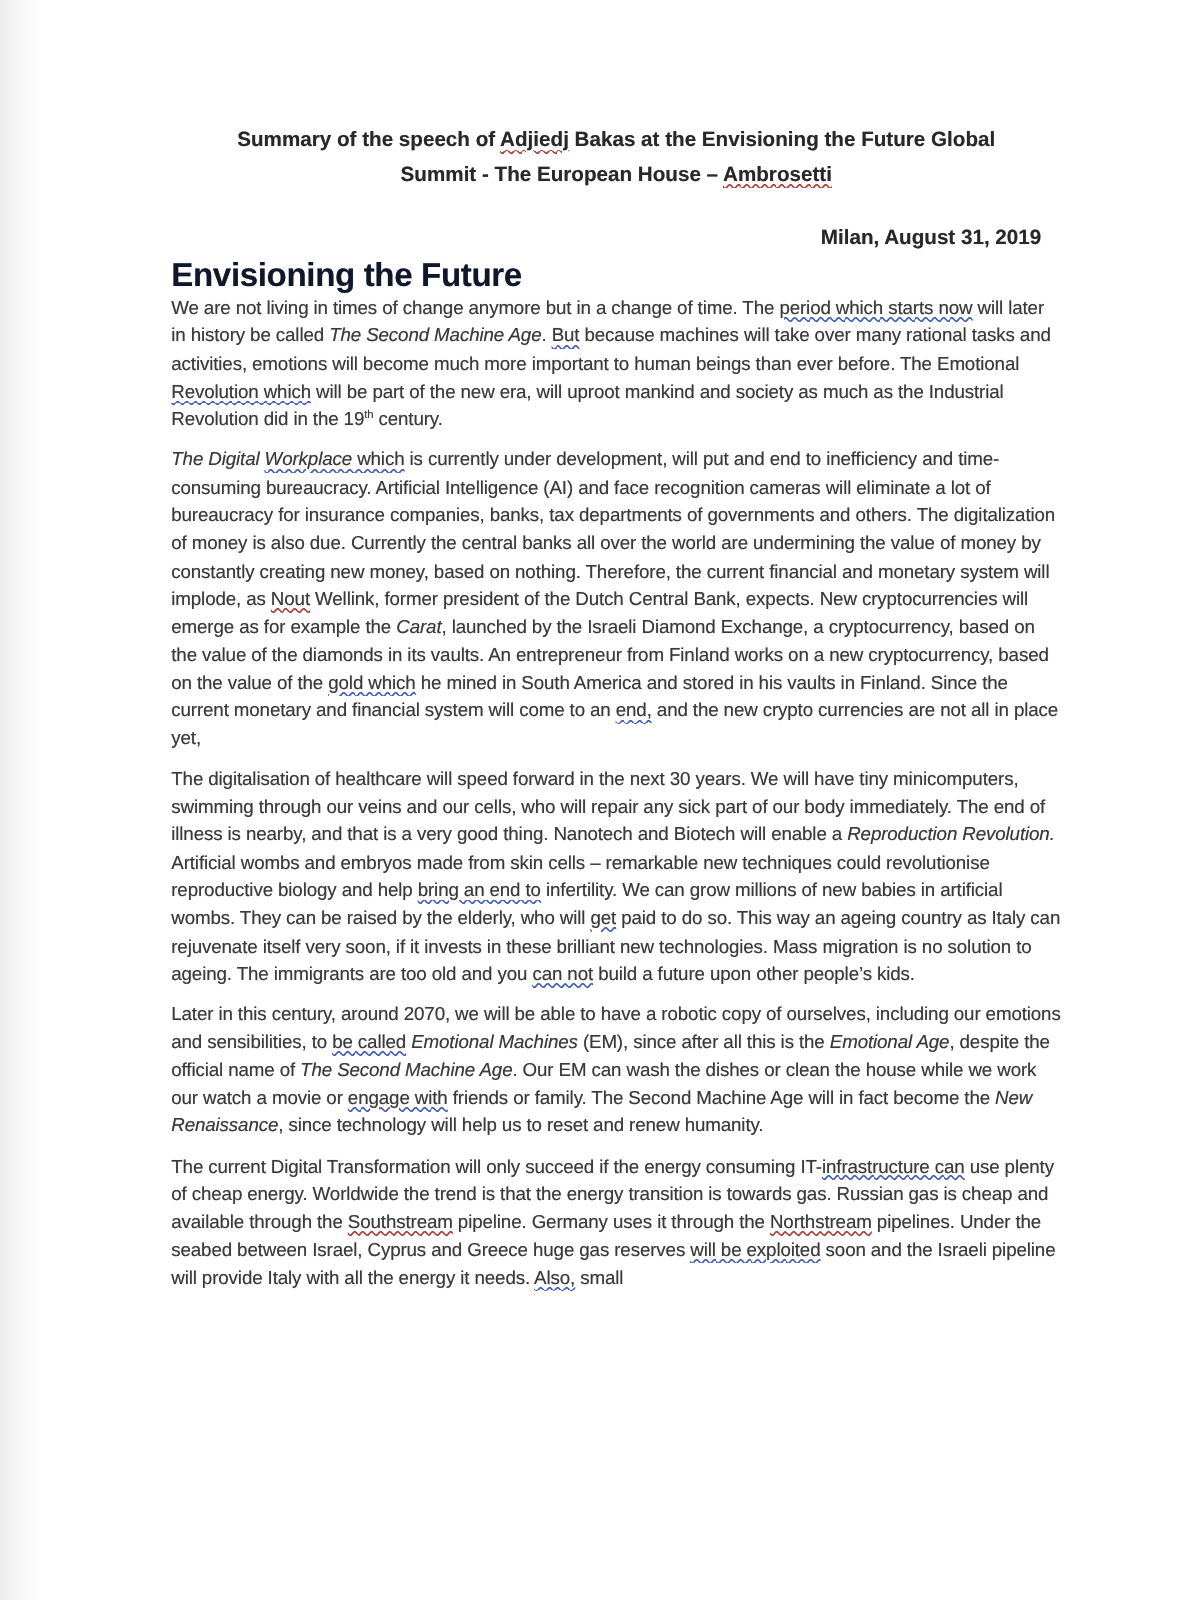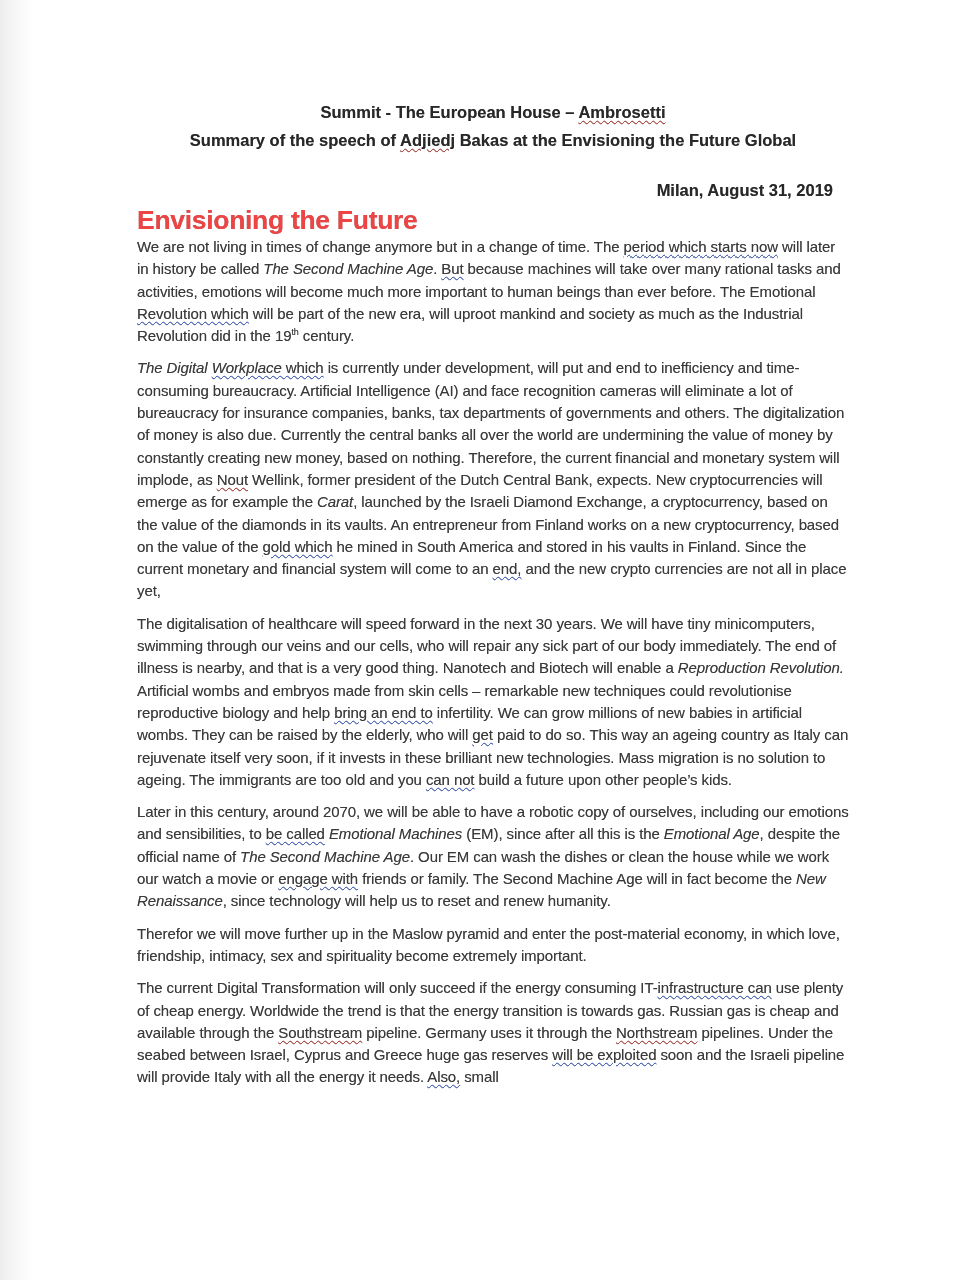--- a/index.html
+++ b/index.html
@@ -43,21 +43,21 @@
     padding-right: 16px;
     font-weight: bold;
     font-size: 16.5px;
     color: #282828;
   }
   .heading {
     margin: 5px 0 0 0;
     font-size: 26.5px;
     font-weight: bold;
     letter-spacing: -0.3px;
-    color: #ef4444;
+    color: #0f172a;
   }
   .body-block {
     font-size: 15px;
     line-height: 22.3px;
     letter-spacing: -0.1px;
   }
   .body-block p {
     margin: 0 0 10px 0;
   }
   .it { font-style: italic; }
@@ -81,27 +81,26 @@
     line-height: 0;
   }
 </style>
 </head>
 <body>
 
 <div class="page">
   <div class="scan-edge"></div>
   <div class="content">
     <div class="doc-title" id="title-block">
+        <div><span>Summary of the speech of </span><span class="sq-red">Adjiedj</span><span> Bakas at the Envisioning the Future Global</span></div>
         <div><span>Summit - The European House – </span><span class="sq-red">Ambrosetti</span></div>
-        <div><span>Summary of the speech of </span><span class="sq-red">Adjiedj</span><span> Bakas at the Envisioning the Future Global</span></div>
       </div>
     <div class="dateline">Milan, August 31, 2019</div>
     <div class="heading">Envisioning the Future</div>
     <div class="body-block" id="body-block">
         <p><span>We are not living in times of change anymore but in a change of time. The </span><span class="sq-blue">period which starts now</span><span> will later in history be called </span><span class="it">The Second Machine Age</span><span>. </span><span class="sq-blue">But</span><span> because machines will take over many rational tasks and activities, emotions will become much more important to human beings than ever before. The Emotional </span><span class="sq-blue">Revolution which</span><span> will be part of the new era, will uproot mankind and society as much as the Industrial Revolution did in the 19</span><span class="sup">th</span><span> century.</span></p>
         <p><span class="it">The Digital </span><span class="it sq-blue">Workplace</span><span class="sq-blue"> which</span><span> is currently under development, will put and end to inefficiency and time-consuming bureaucracy. Artificial Intelligence (AI) and face recognition cameras will eliminate a lot of bureaucracy for insurance companies, banks, tax departments of governments and others. The digitalization of money is also due. Currently the central banks all over the world are undermining the value of money by constantly creating new money, based on nothing. Therefore, the current financial and monetary system will implode, as </span><span class="sq-red">Nout</span><span> Wellink, former president of the Dutch Central Bank, expects. New cryptocurrencies will emerge as for example the </span><span class="it">Carat</span><span>, launched by the Israeli Diamond Exchange, a cryptocurrency, based on the value of the diamonds in its vaults. An entrepreneur from Finland works on a new cryptocurrency, based on the value of the </span><span class="sq-blue">gold which</span><span> he mined in South America and stored in his vaults in Finland.  Since the current monetary and financial system will come to an </span><span class="sq-blue">end,</span><span> and the new crypto currencies are not all in place yet,</span></p>
         <p><span>The digitalisation of healthcare will speed forward in the next 30 years. We will have tiny minicomputers, swimming through our veins and our cells, who will repair any sick part of our body immediately. The end of illness is nearby, and that is a very good thing. Nanotech and Biotech will enable a </span><span class="it">Reproduction Revolution.</span><span> Artificial wombs and embryos made from skin cells – remarkable new techniques could revolutionise reproductive biology and help </span><span class="sq-blue">bring an end to</span><span> infertility. We can grow millions of new babies in artificial wombs. They can be raised by the elderly, who will </span><span class="sq-blue">get</span><span> paid to do so. This way an ageing country as Italy can rejuvenate itself very soon, if it invests in these brilliant new technologies. Mass migration is no solution to ageing. The immigrants are too old and you </span><span class="sq-blue">can not</span><span> build a future upon other people’s kids.</span></p>
         <p><span>Later in this century, around 2070, we will be able to have a robotic copy of ourselves, including our emotions and sensibilities, to </span><span class="sq-blue">be called</span><span> </span><span class="it">Emotional Machines</span><span> (EM), since after all this is the </span><span class="it">Emotional Age</span><span>, despite the official name of </span><span class="it">The Second Machine Age</span><span>. Our EM can wash the dishes or clean the house while we work our watch a movie or </span><span class="sq-blue">engage  with</span><span> friends or family.  The Second Machine Age will in fact become the </span><span class="it">New Renaissance</span><span>, since technology will help us to reset and renew humanity.</span></p>
-        <p><span>Therefor we will move further up in the Maslow pyramid and enter the post-material economy, in which love, friendship, intimacy, sex and spirituality become extremely important.</span></p>
         <p><span>The current Digital Transformation will only succeed if the energy consuming IT-</span><span class="sq-blue">infrastructure  can</span><span> use plenty of cheap energy. Worldwide the trend is that the energy transition is towards gas. Russian gas is cheap and available through the </span><span class="sq-red">Southstream</span><span> pipeline. Germany uses it through the </span><span class="sq-red">Northstream</span><span> pipelines. Under the seabed between Israel, Cyprus and Greece huge gas reserves </span><span class="sq-blue">will be exploited</span><span> soon and the Israeli pipeline will provide Italy with all the energy it needs. </span><span class="sq-blue">Also,</span><span> small</span></p>
       </div>
   </div>
 </div>
 
 </body></html>

